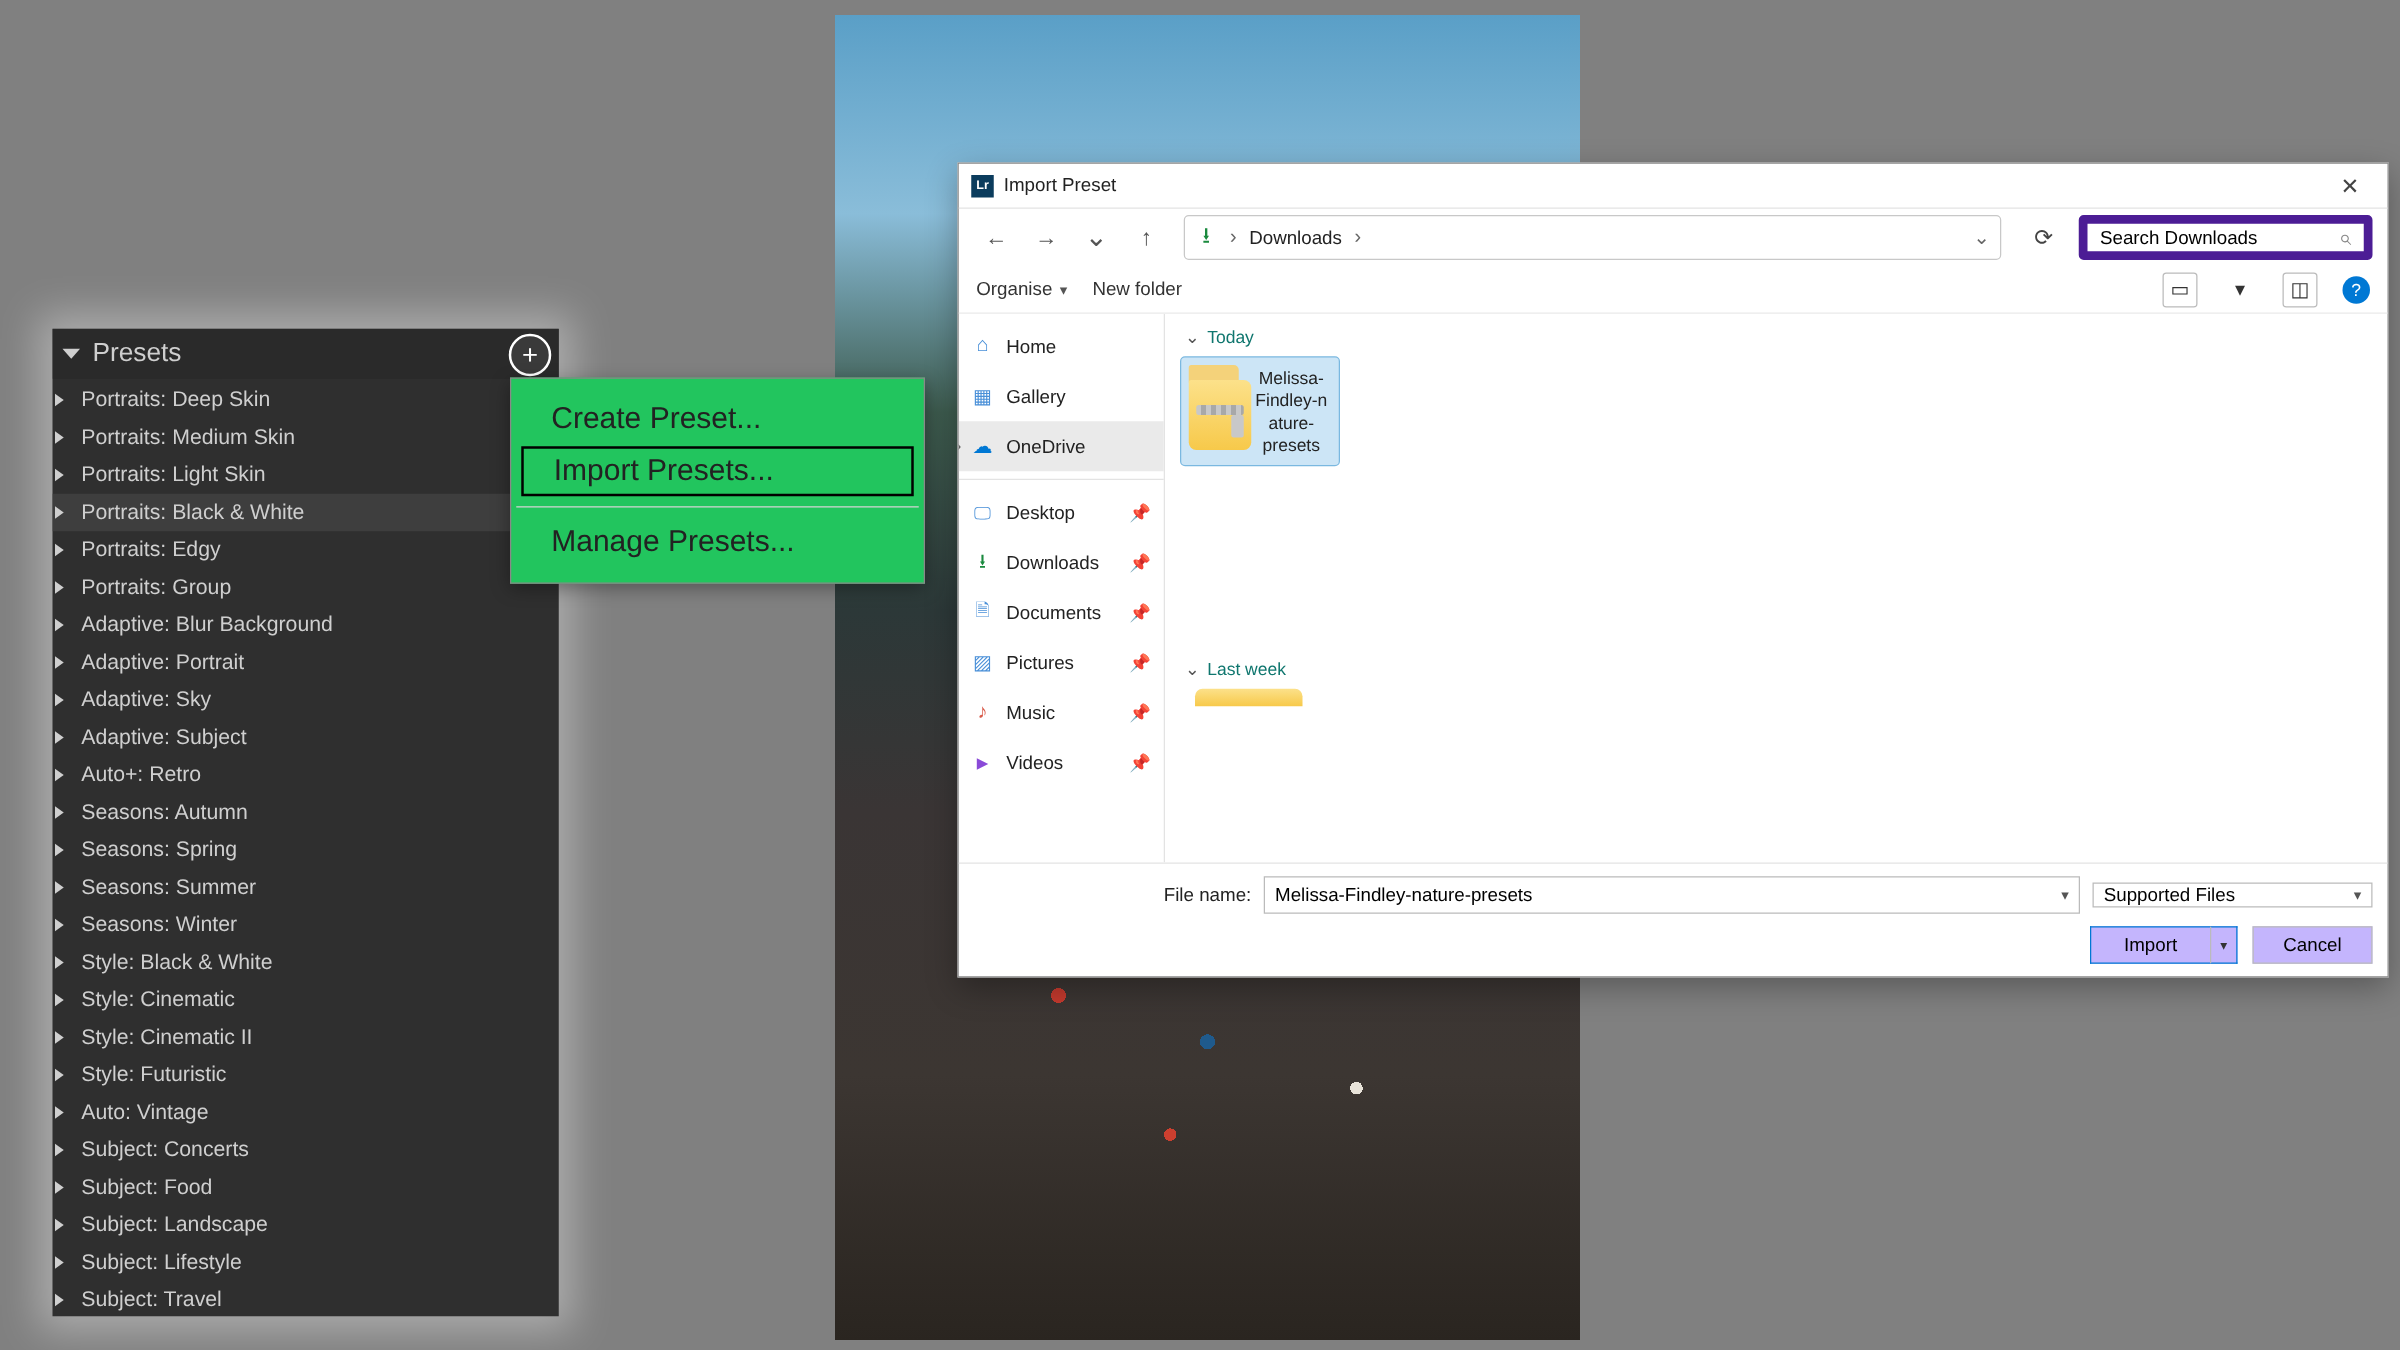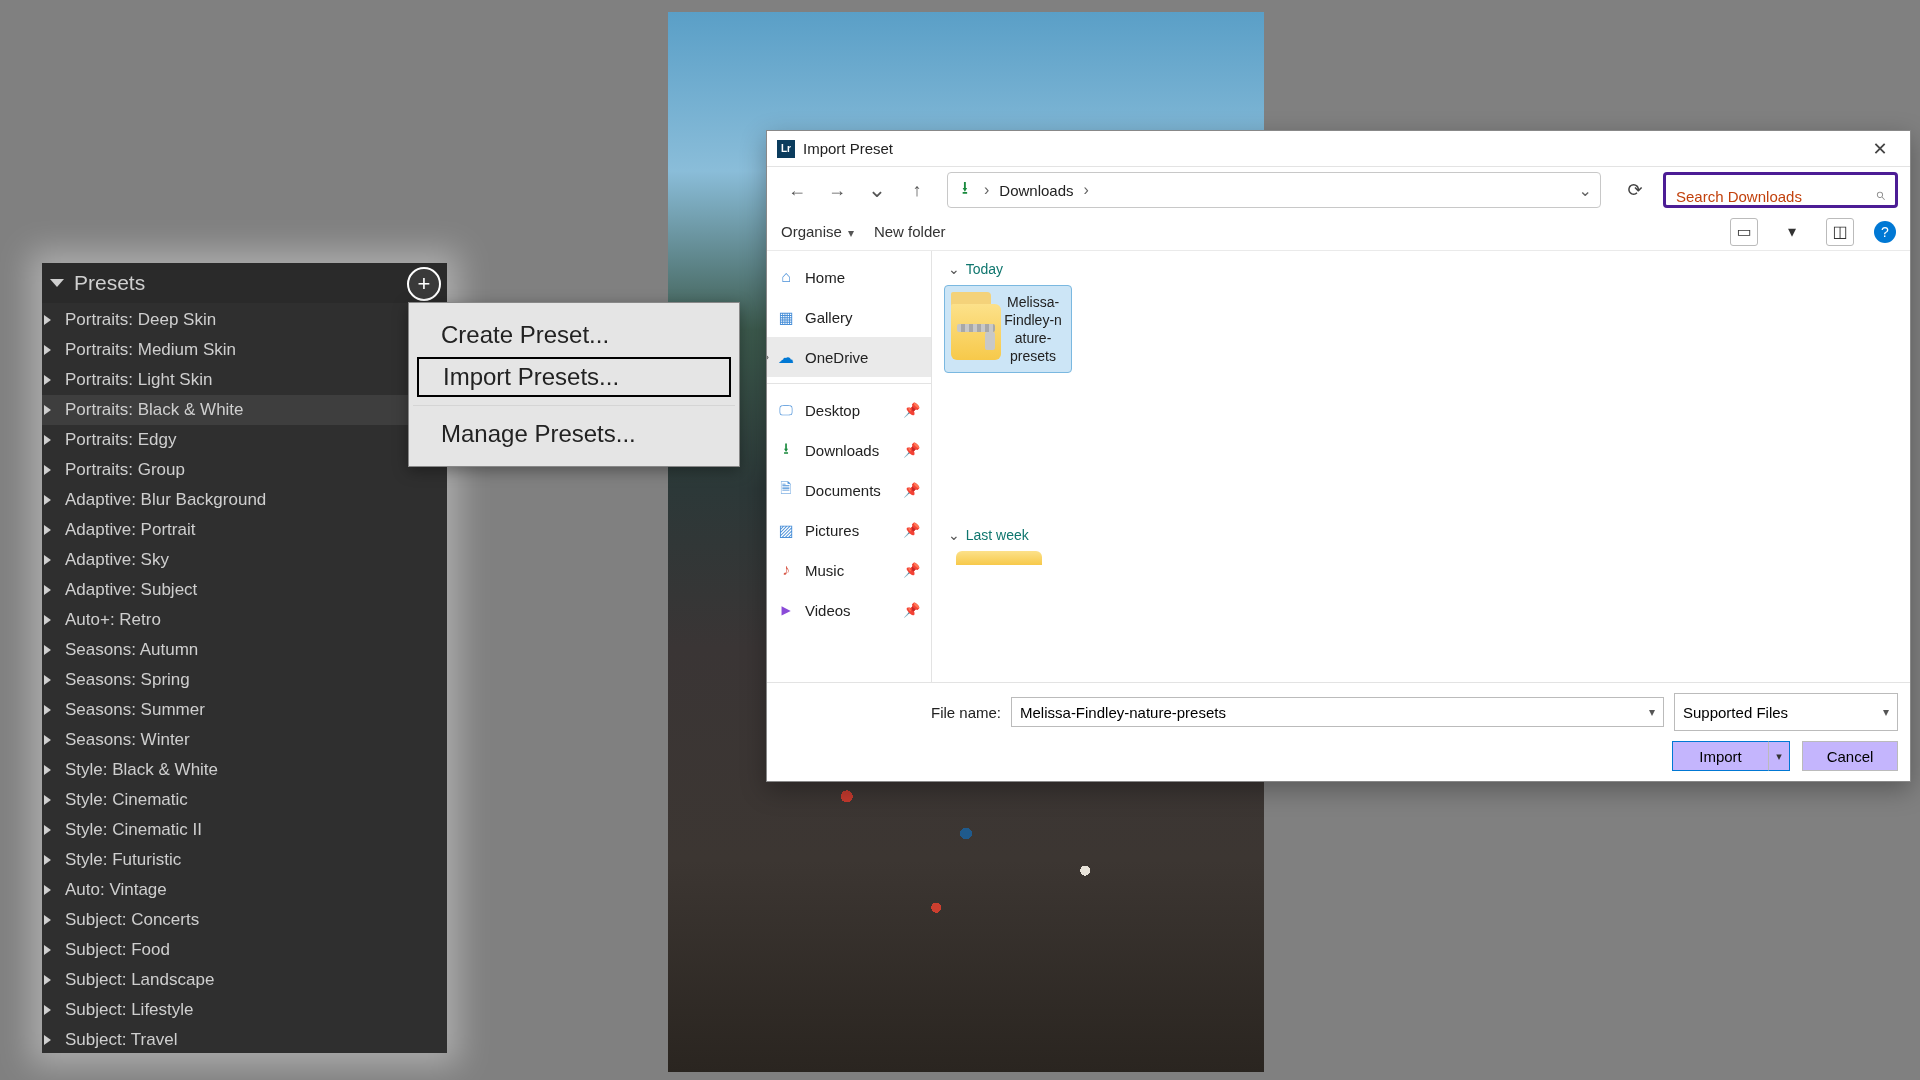--- a/index.html
+++ b/index.html
@@ -91,21 +91,21 @@
   border-left: 7px solid #cfcfcf;
   margin-right: 14px;
 }
 .preset-item.hovered { background: #3e3e3e; }
 
 .popup-menu {
   position: absolute;
   left: 408px;
   top: 302px;
   width: 332px;
-  background: #e5e5e5;
+  background: #22c55e;
   border: 1px solid #888;
   box-shadow: 0 4px 14px rgba(0,0,0,0.35);
   z-index: 6;
   padding: 12px 4px;
 }
 .popup-item {
   padding: 6px 28px;
   font-size: 24px;
   color: #222;
 }
@@ -189,27 +189,27 @@
 .bc-icon::before { content:"⭳"; font-size:18px; }
 .bc-sep::before { content: "›"; color:#666; }
 .bc-text { font-size: 15px; color: #222; }
 .bc-spacer { flex:1; }
 .bc-dropdown::before { content:"⌄"; color:#666;}
 .refresh-btn { width:32px; height:32px; display:flex;align-items:center;justify-content:center; margin-left:6px; }
 .refresh-btn::before { content:"⟳"; font-size:18px; color:#444; }
 .search-box {
   width: 235px;
   height: 36px;
-  border: 3px solid #4c1d95;
+  border: 7px solid #4c1d95;
   border-radius: 4px;
   display: flex;
-  align-items: flex-end;
+  align-items: center;
   padding: 0 10px;
   margin-left: 8px;
-  color: #c2410c;
+  color: #000000;
   font-size: 15px;
 }
 .search-box .ph { flex:1; }
 .search-icon::before { content:"⌕"; font-size:18px; color:#888; transform:scaleX(-1); display:inline-block;}
 .toolbar-row {
   height: 38px;
   display: flex;
   align-items: center;
   padding: 0 14px;
   gap: 20px;
@@ -320,21 +320,21 @@
   height:30px;
   border:1px solid #bbb;
   padding: 0 8px;
   font-size:15px;
   display:flex; align-items:center;
   position:relative;
 }
 .filename-input .dd-arrow { position:absolute; right:8px; color:#555; font-size:12px;}
 .filter-select {
   width: 224px;
-  height:38px;
+  height:20px;
   border:1px solid #bbb;
   padding: 0 8px;
   font-size:15px;
   display:flex; align-items:center;
   position:relative;
 }
 .filter-select .dd-arrow { position:absolute; right:8px; color:#555; font-size:12px;}
 .button-row { display:flex; justify-content:flex-end; gap:12px; margin-top:10px; }
 .btn {
   height: 30px;

